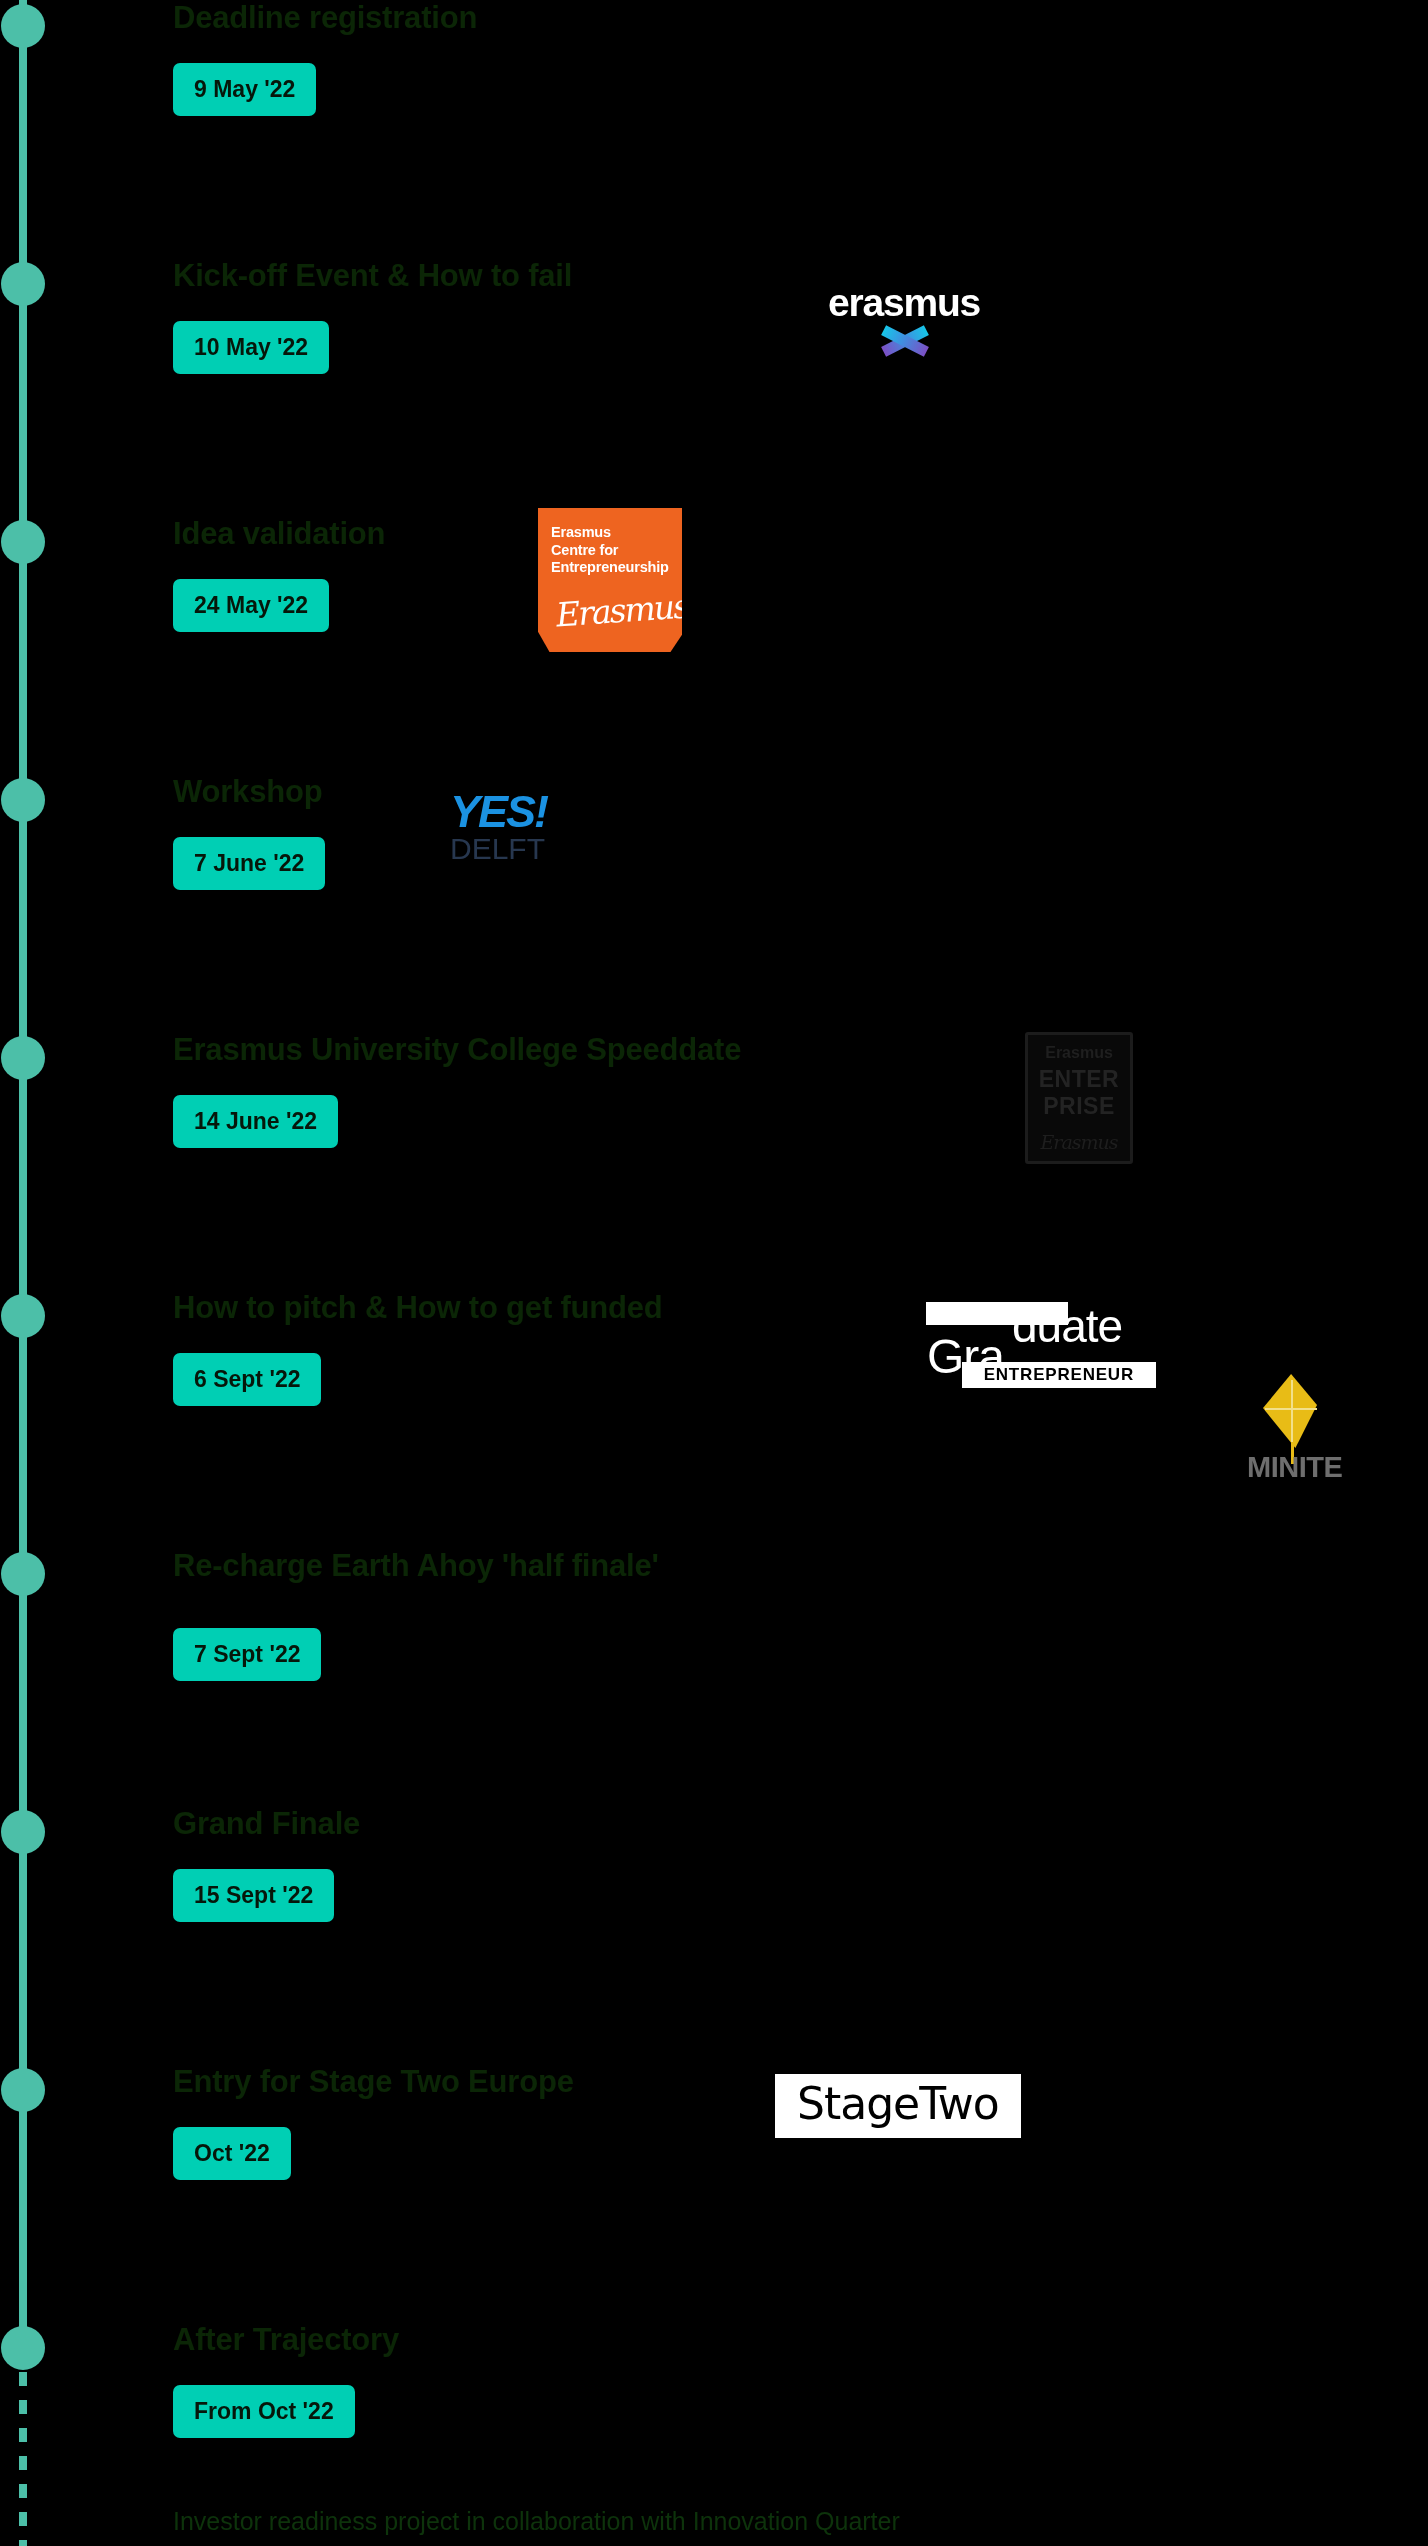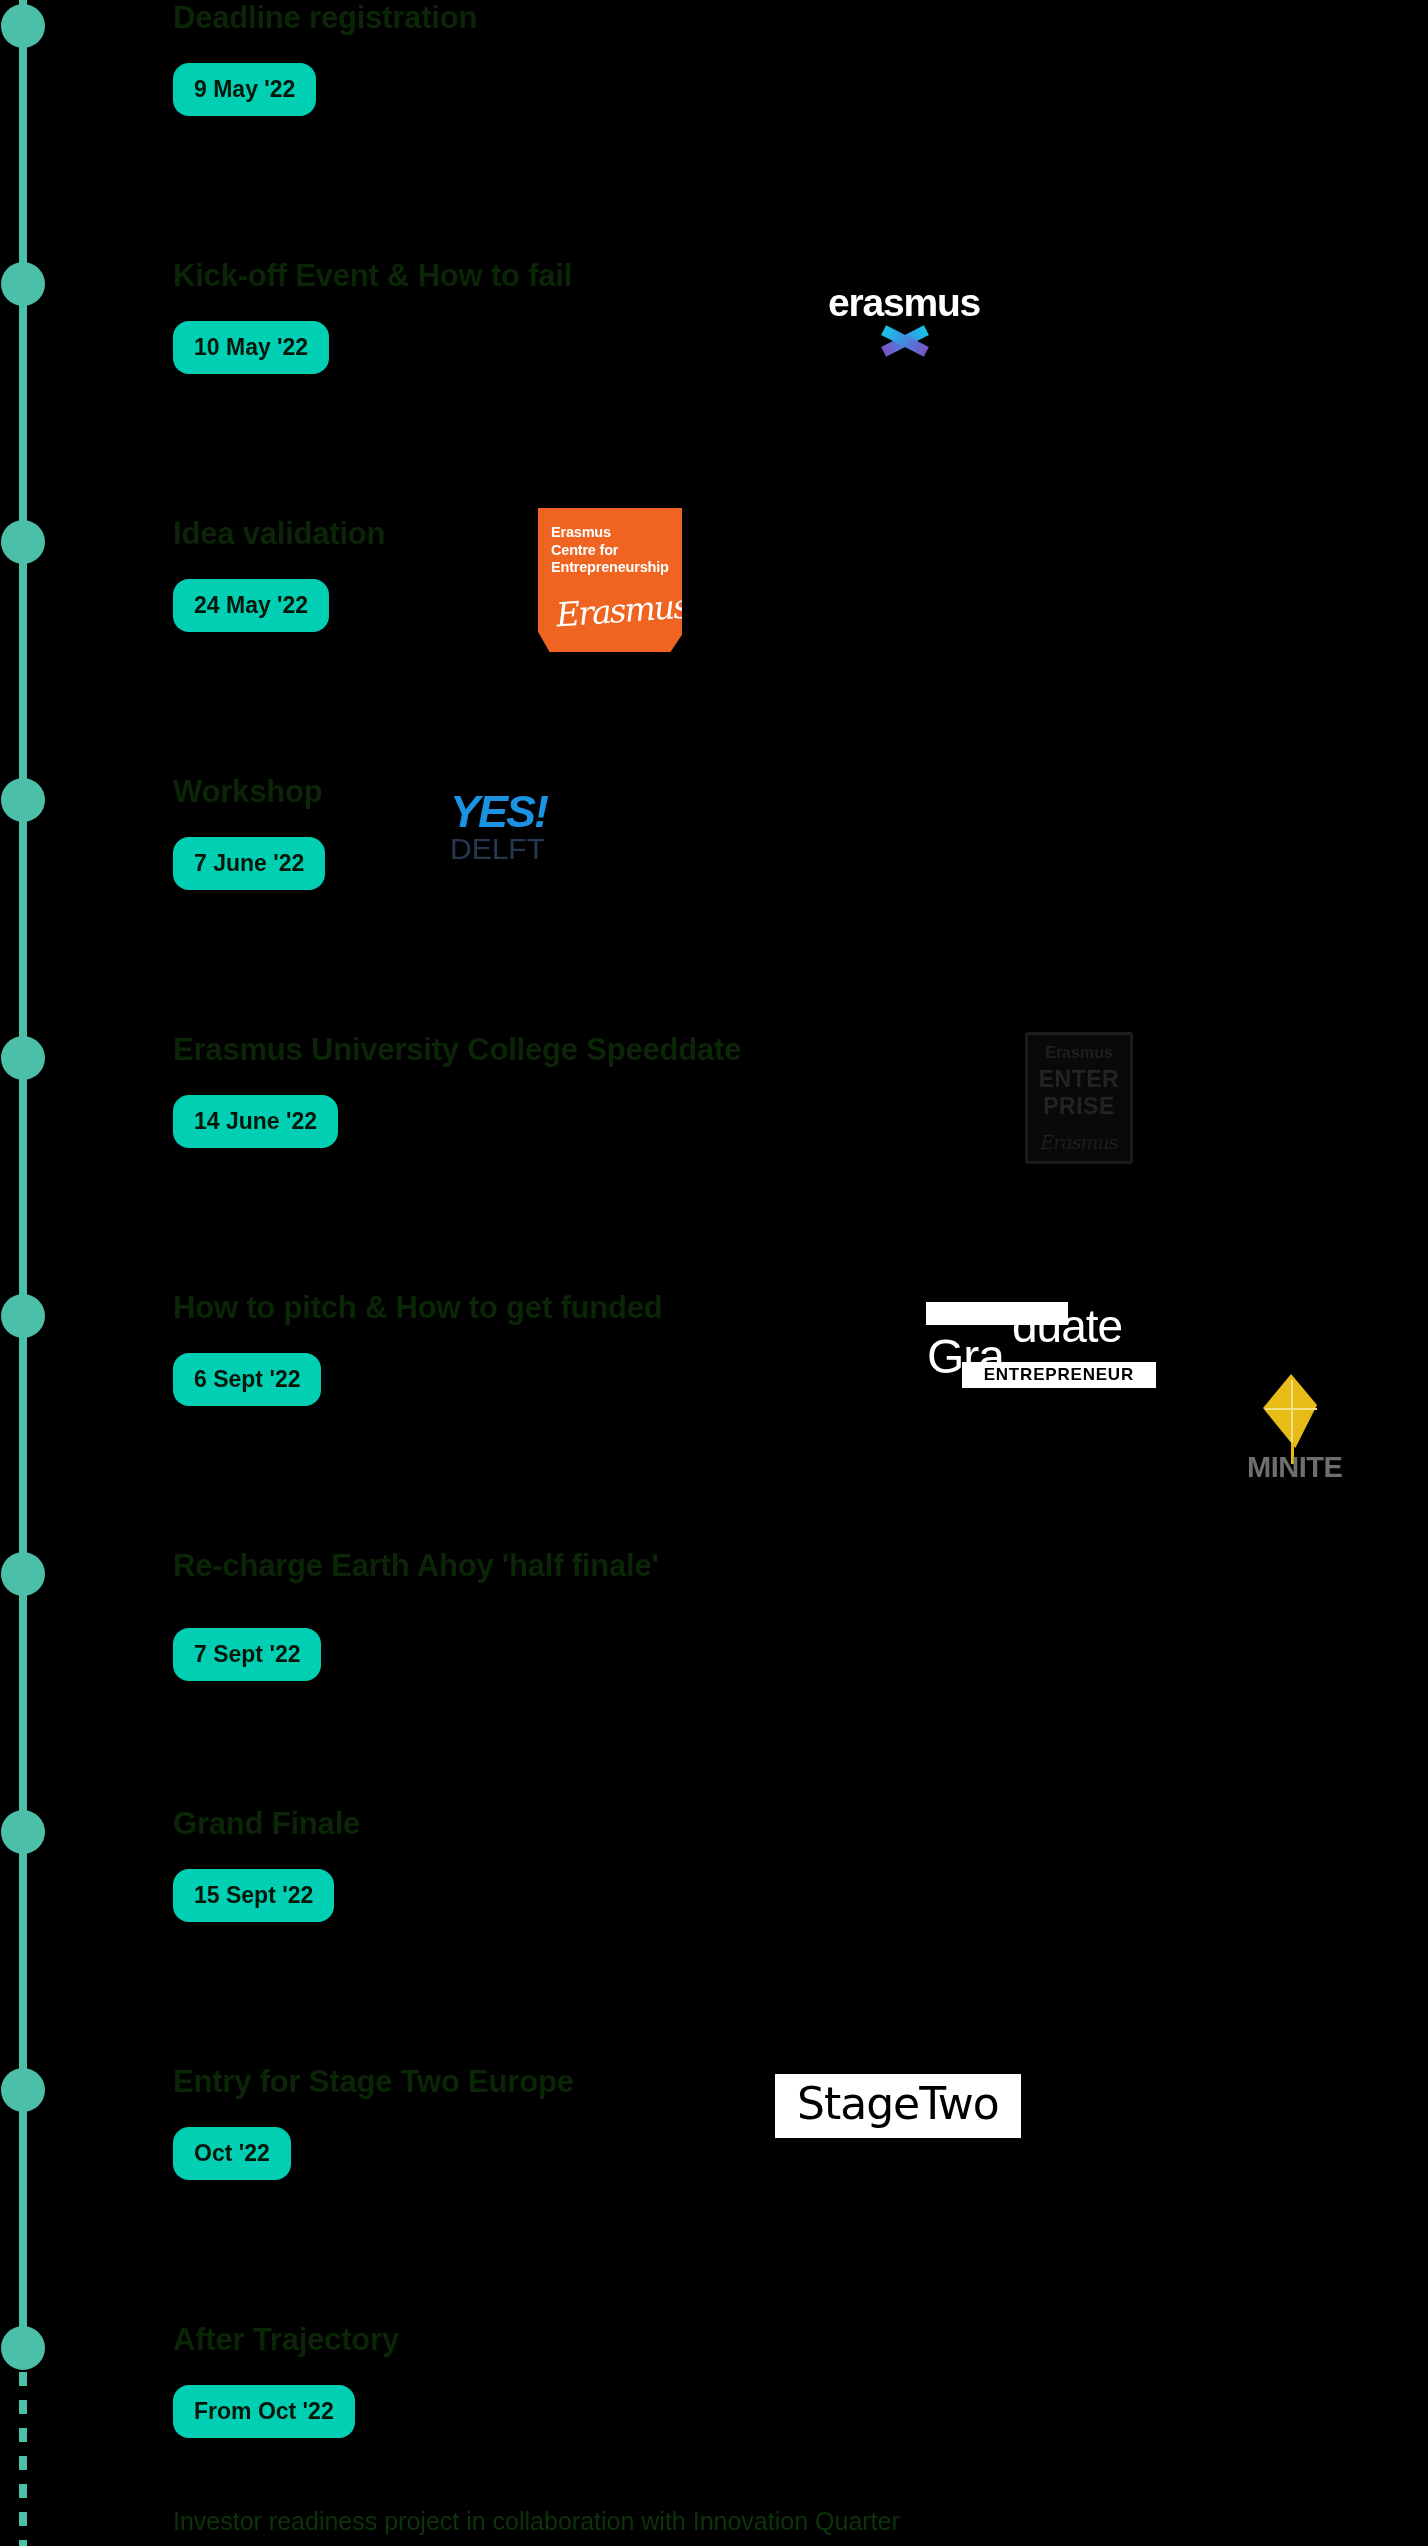--- a/index.html
+++ b/index.html
@@ -64,21 +64,21 @@
     color: #0b2606;
     white-space: nowrap;
   }
   .badge {
     position: absolute;
     left: 173px;
     height: 53px;
     padding: 0 21px;
     display: flex;
     align-items: center;
-    border-radius: 16px;
+    border-radius: 7px;
     background: #00cfb4;
     color: #06170a;
     font-size: 23px;
     font-weight: 600;
     white-space: nowrap;
   }
   .note {
     position: absolute;
     left: 173px;
     font-size: 25px;

